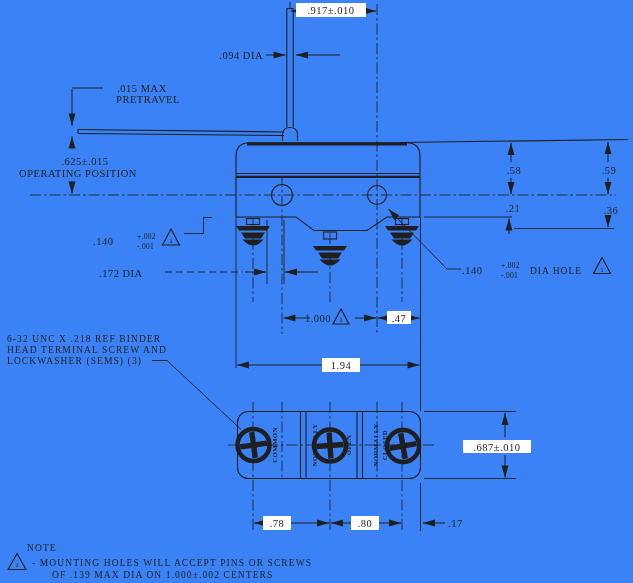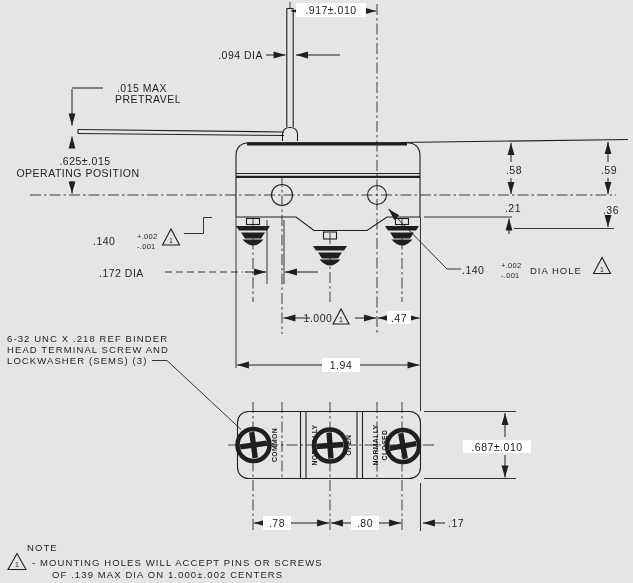--- a/index.html
+++ b/index.html
@@ -1,17 +1,17 @@
 <!DOCTYPE html>
 <html><head>
 <meta charset="utf-8">
 <style>
   html,body{margin:0;padding:0;background:#fff;}
-  .sheet{position:relative;width:633px;height:583px;background:#e5e5e5;overflow:hidden;
-         font-family:Liberation Sans, sans-serif;}
+  .sheet{position:relative;width:633px;height:583px;background:#3b82f6;overflow:hidden;
+         font-family:Liberation Serif, serif;}
   svg{display:block;}
   .ln{stroke:#1f1f1f;stroke-width:1.1;fill:none;}
   .thin{stroke:#1f1f1f;stroke-width:0.9;fill:none;}
   .thk{stroke:#1f1f1f;stroke-width:3.2;fill:none;}
   .seam{stroke:#1f1f1f;stroke-width:2.2;fill:none;}
   .cl{stroke:#1f1f1f;stroke-width:0.85;fill:none;stroke-dasharray:11 3 2.5 3;}
   .dln{stroke:#1f1f1f;stroke-width:1;fill:none;}
   .dash{stroke:#1f1f1f;stroke-width:0.9;fill:none;stroke-dasharray:7 4;}
   .ink{fill:#1f1f1f;stroke:none;}
   .tbg{fill:#fffeFC;stroke:none;}

